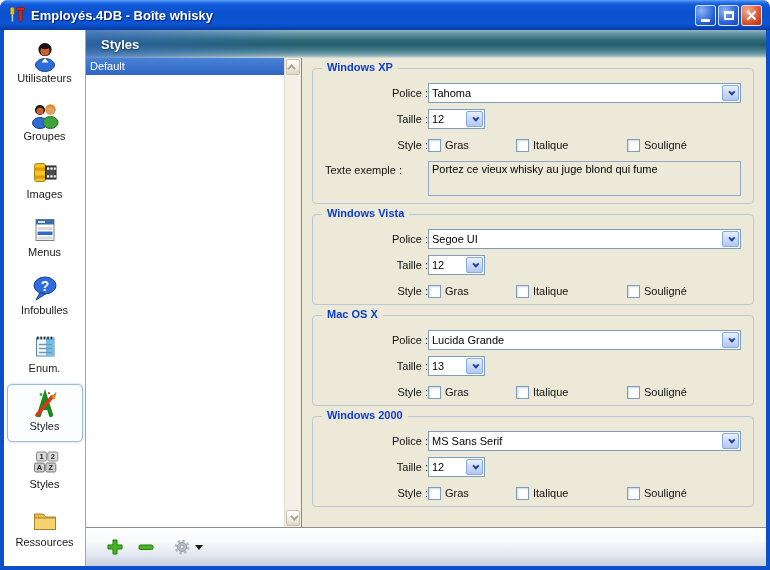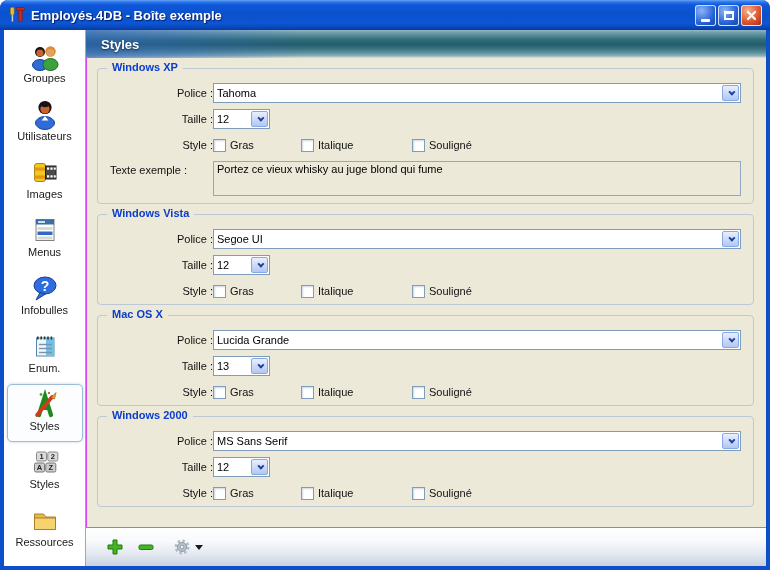--- a/index.html
+++ b/index.html
@@ -89,61 +89,61 @@
 
 <div class="window">
 
   <div class="titlebar">
     <svg class="app-icon" viewBox="0 0 18 18">
       <rect x="2.5" y="1.5" width="3.6" height="7.5" rx="1.2" fill="#f0c020" stroke="#9a7a10" stroke-width="0.6"></rect>
       <rect x="3.7" y="8.5" width="1.4" height="7" fill="#d8d8d8" stroke="#777" stroke-width="0.4"></rect>
       <rect x="8.5" y="1.5" width="8" height="3" rx="1" fill="#cc2a1a" stroke="#7a1208" stroke-width="0.6"></rect>
       <rect x="10.8" y="4" width="3.4" height="11.5" rx="1" fill="#cc2a1a" stroke="#7a1208" stroke-width="0.6"></rect>
     </svg>
-    <span class="win-title">Employés.4DB - Boîte exemple</span>
+    <span class="win-title">Employés.4DB - Boîte whisky</span>
     <div class="win-buttons">
       <div class="wbtn blue">
           <span class="glyph-min"></span>
         </div>
       <div class="wbtn blue">
           <span class="glyph-max"></span>
         </div>
       <div class="wbtn close">
         <svg width="11" height="11" viewBox="0 0 11 11">
           <path d="M2,2 L9,9 M9,2 L2,9" stroke="#fff" stroke-width="2.2" stroke-linecap="round"></path>
         </svg>
       </div>
     </div>
   </div>
 
   <div class="wbody">
 
     <div class="sidebar">
+
+      <div class="sb-item">
+        <svg class="sb-icon" viewBox="0 0 32 32">
+          <ellipse cx="16" cy="25" rx="9.5" ry="6.5" fill="#2f6cd8" stroke="#17418f"></ellipse>
+          <path d="M16,18 l-3.4,4.6 h6.8 z" fill="#fff"></path>
+          <circle cx="16" cy="9.5" r="6.6" fill="#1a1212"></circle>
+          <circle cx="16" cy="11" r="4.6" fill="#c8622f"></circle>
+          <path d="M10.2,9.5 a5.8,5.8 0 0 1 11.6,0 l-1.2,-2.6 a5,4 0 0 1 -9.2,0 z" fill="#1a1212"></path>
+        </svg>
+        <div class="sb-label">Utilisateurs</div>
+      </div>
 
       <div class="sb-item">
         <svg class="sb-icon" viewBox="0 0 32 32">
           <ellipse cx="11" cy="25" rx="7.5" ry="5.5" fill="#2f6cd8" stroke="#17418f"></ellipse>
           <circle cx="11" cy="12" r="5" fill="#1a1212"></circle>
           <circle cx="11" cy="13" r="3.6" fill="#c8622f"></circle>
           <ellipse cx="21.5" cy="24.5" rx="7.5" ry="6" fill="#3da23d" stroke="#1e6a1e"></ellipse>
           <circle cx="21.5" cy="11.5" r="5.2" fill="#e08a28"></circle>
           <circle cx="21.5" cy="12.8" r="3.8" fill="#d9a36a"></circle>
         </svg>
         <div class="sb-label">Groupes</div>
-      </div>
-
-      <div class="sb-item">
-        <svg class="sb-icon" viewBox="0 0 32 32">
-          <ellipse cx="16" cy="25" rx="9.5" ry="6.5" fill="#2f6cd8" stroke="#17418f"></ellipse>
-          <path d="M16,18 l-3.4,4.6 h6.8 z" fill="#fff"></path>
-          <circle cx="16" cy="9.5" r="6.6" fill="#1a1212"></circle>
-          <circle cx="16" cy="11" r="4.6" fill="#c8622f"></circle>
-          <path d="M10.2,9.5 a5.8,5.8 0 0 1 11.6,0 l-1.2,-2.6 a5,4 0 0 1 -9.2,0 z" fill="#1a1212"></path>
-        </svg>
-        <div class="sb-label">Utilisateurs</div>
       </div>
 
       <div class="sb-item">
         <svg class="sb-icon" viewBox="0 0 32 32">
           <rect x="5.5" y="7.5" width="11" height="18" rx="2.5" fill="#f2c71f" stroke="#a8861a"></rect>
           <rect x="5.5" y="11.5" width="11" height="3.2" fill="#e09a12"></rect>
           <rect x="5.5" y="19.5" width="11" height="3.2" fill="#e09a12"></rect>
           <rect x="16.5" y="10" width="10.5" height="13" fill="#4a4a4a" stroke="#1e1e1e"></rect>
           <rect x="18" y="11.5" width="2.2" height="2.2" fill="#fff"></rect>
             <rect x="21.4" y="11.5" width="2.2" height="2.2" fill="#fff"></rect>
@@ -227,20 +227,33 @@
     </div>
 
     <div class="content">
 
       <div class="panel-header">
         <span class="panel-title">Styles</span>
       </div>
 
       <div class="middle">
 
+        <div class="listpanel">
+          <div class="list-rows">
+            <div class="list-item selected">Default</div>
+          </div>
+          <div class="scrollbar">
+            <div class="scroll-btn up">
+                <span class="chev up"></span>
+              </div>
+            <div class="scroll-btn down">
+                <span class="chev down"></span>
+              </div>
+          </div>
+        </div>
 
         <div class="mainpanel">
 
           <div class="sec">
             <span class="sec-title">Windows XP</span>
             <div class="frow">
               <span class="flabel">Police :</span>
               <div class="combo font">
                 <span class="combo-val">Tahoma</span>
                 <span class="combo-btn">

